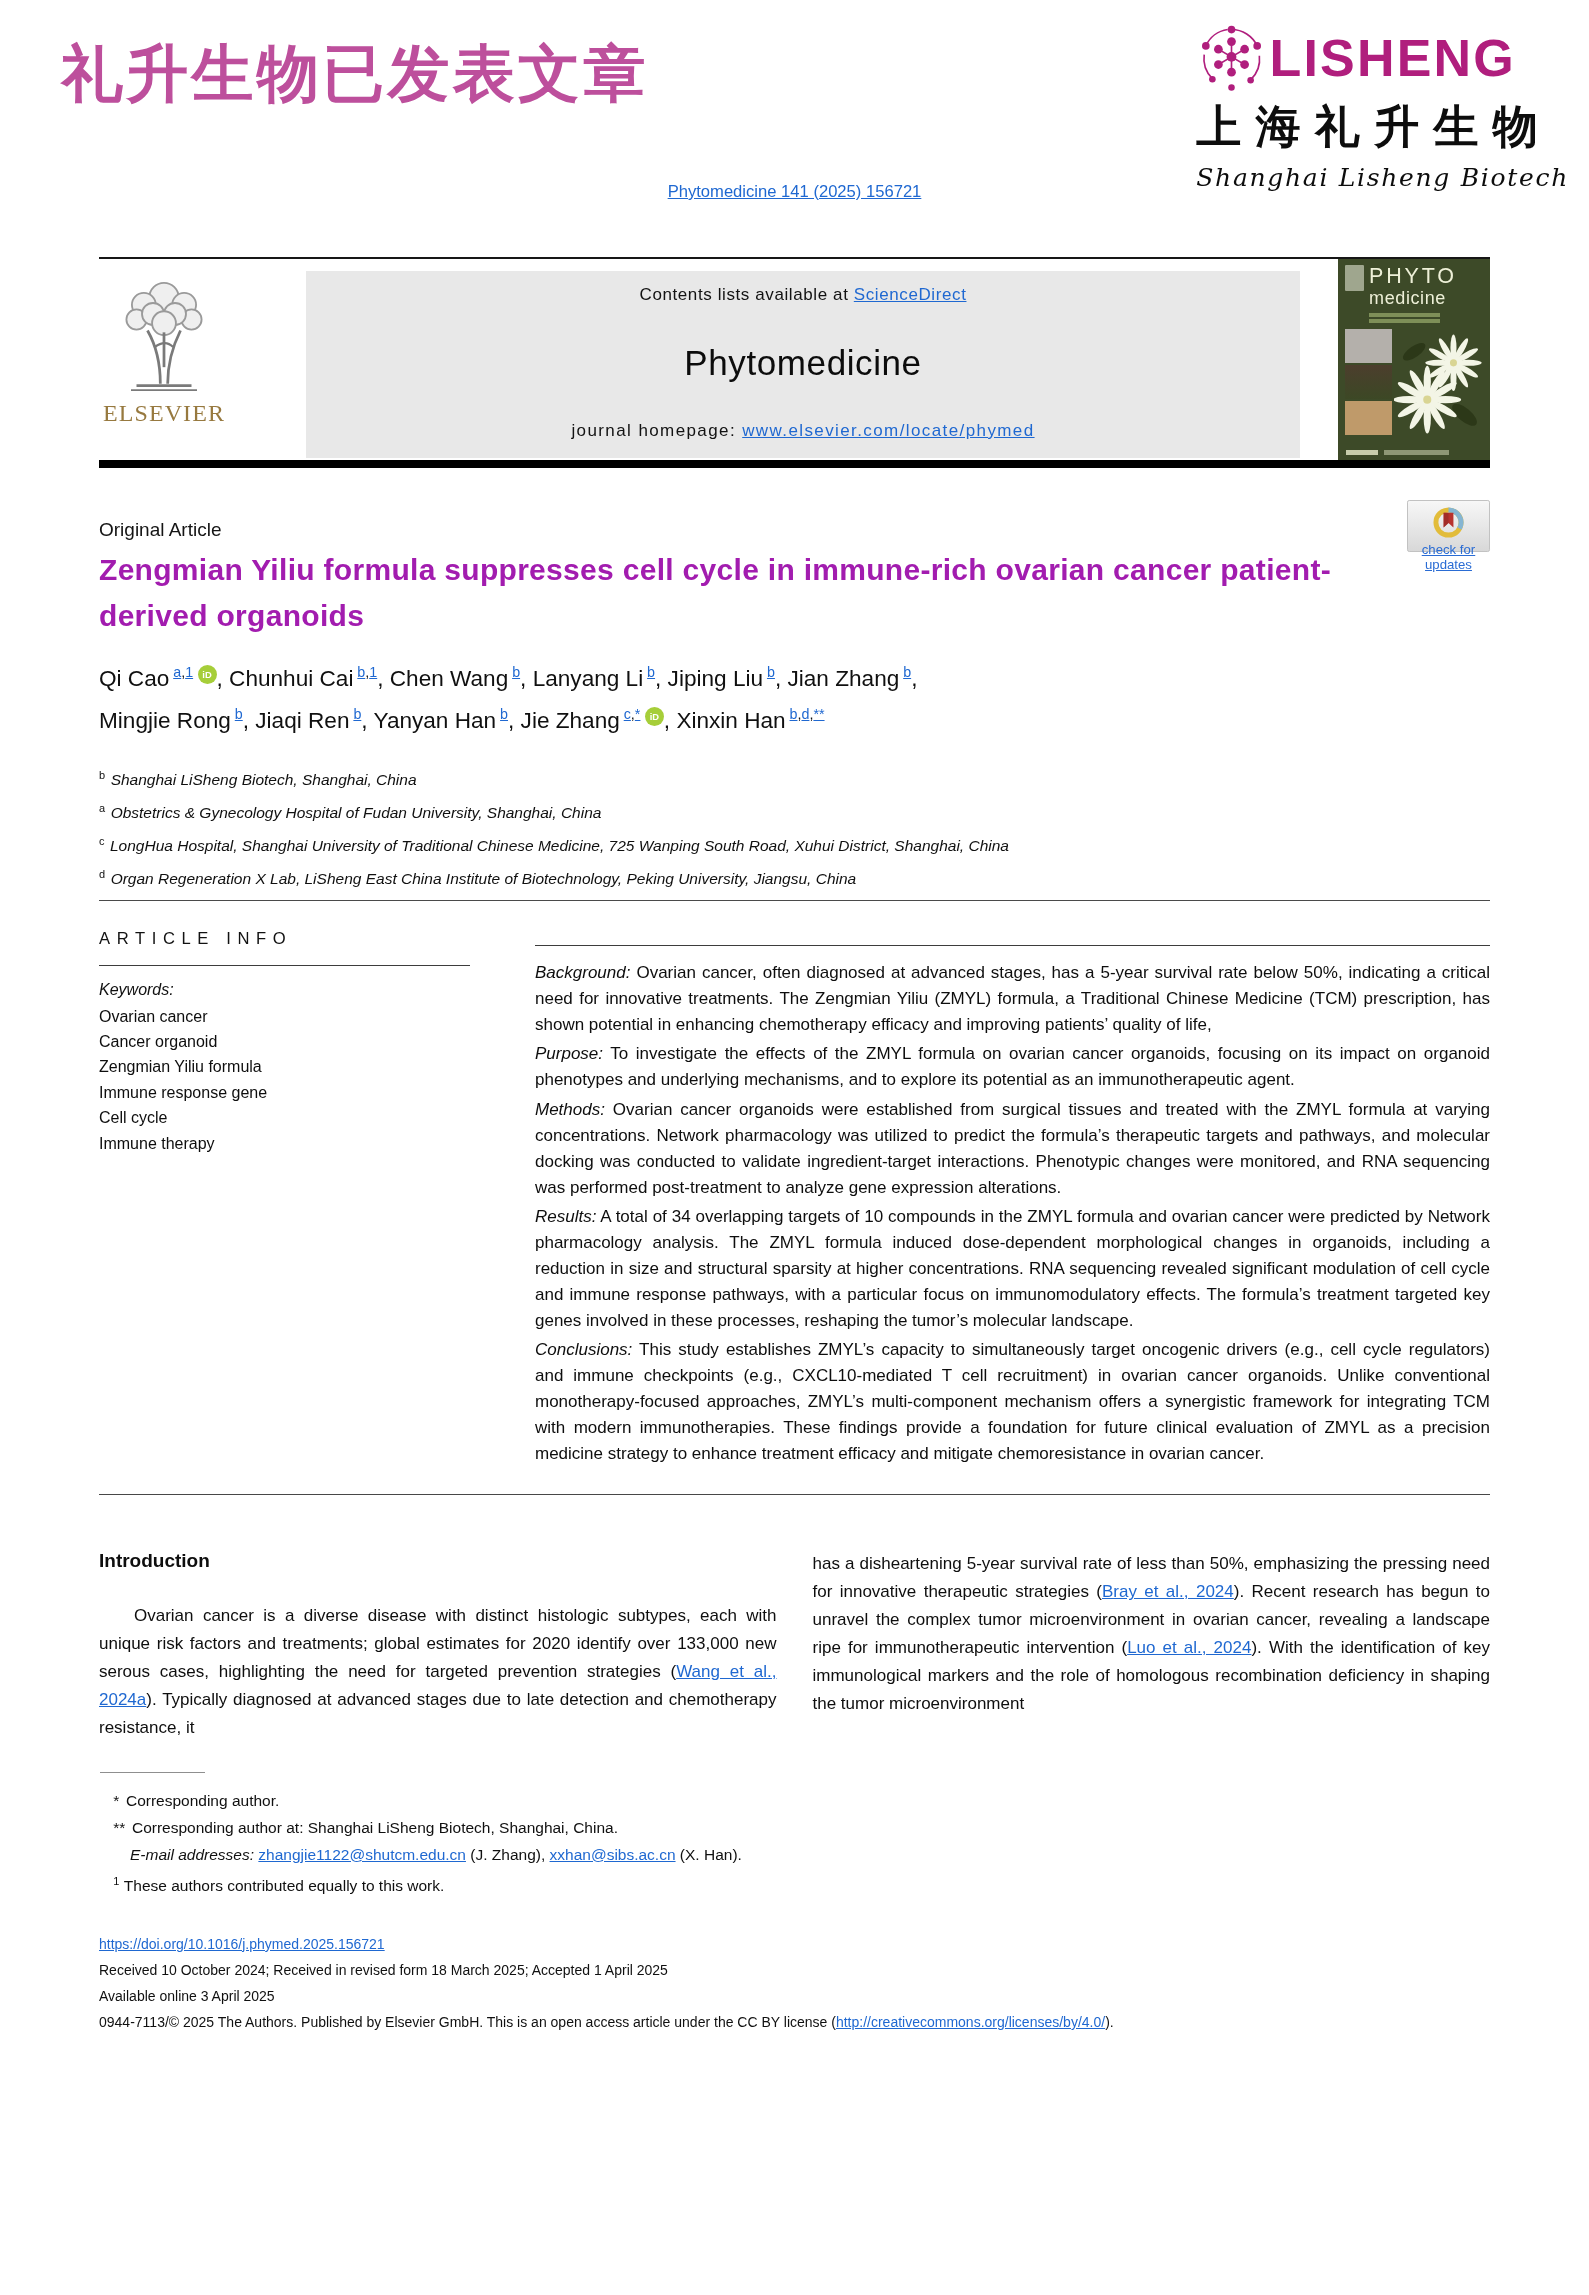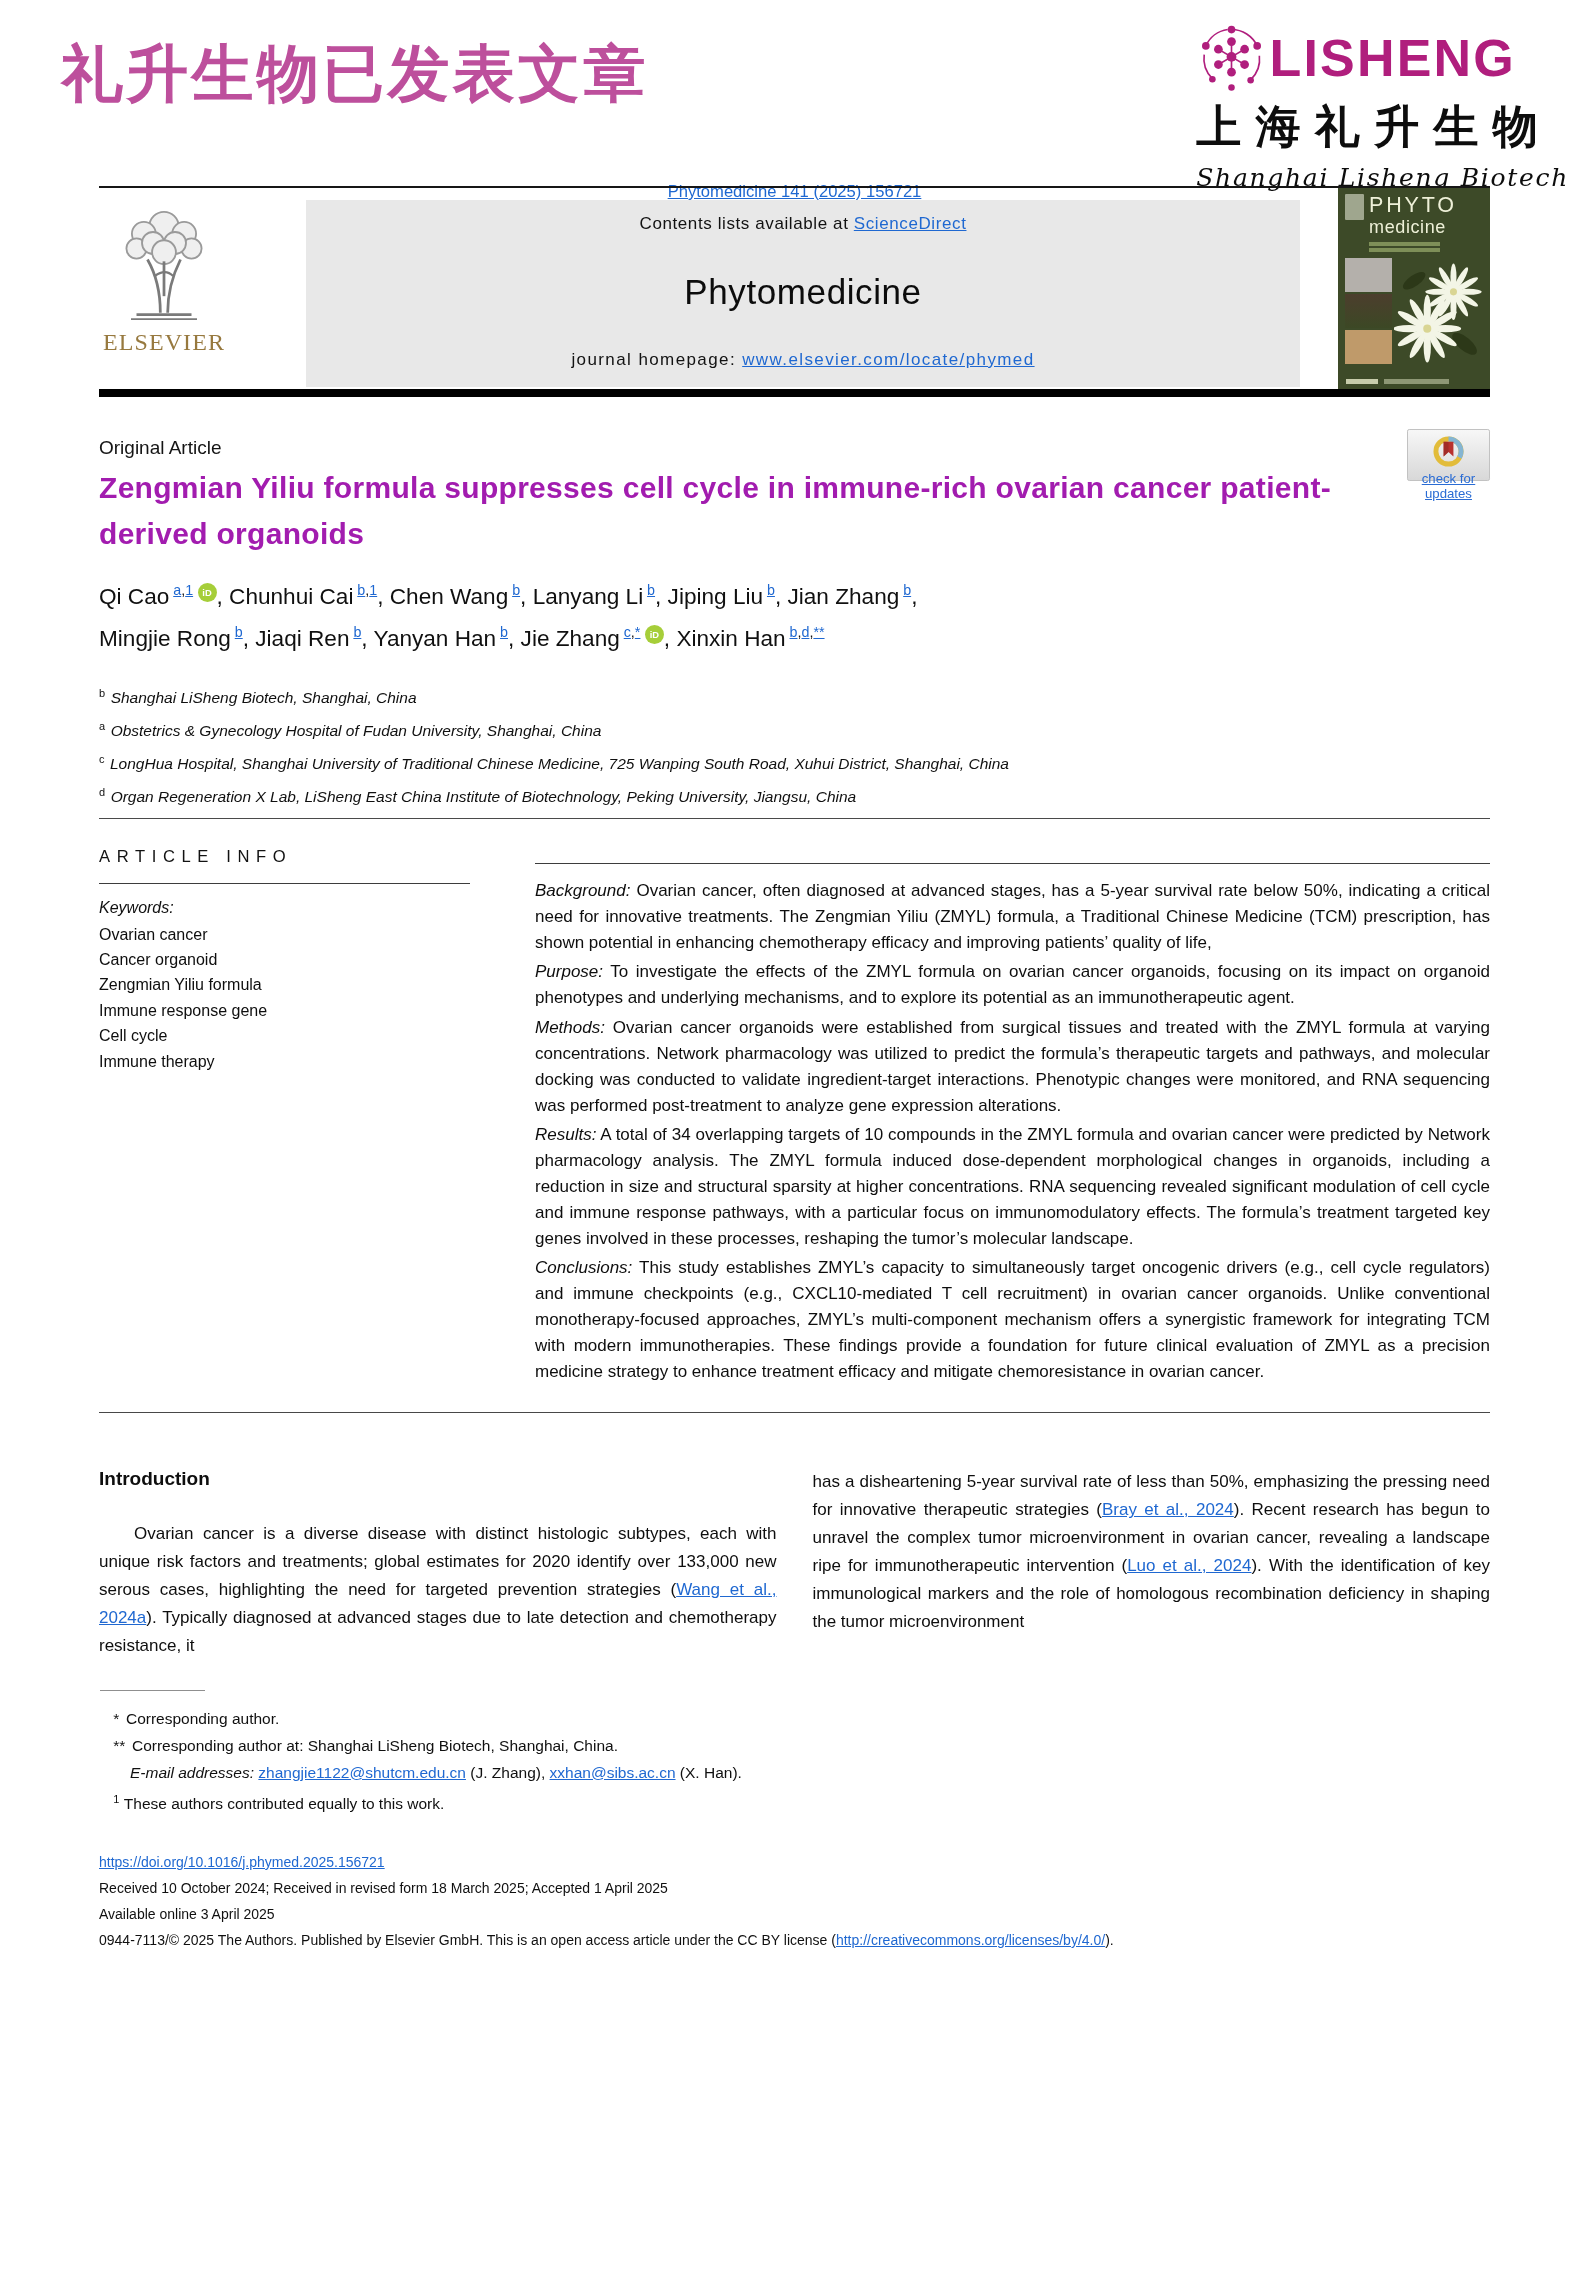--- a/index.html
+++ b/index.html
@@ -13,21 +13,21 @@
   *{box-sizing:border-box;}
   html,body{margin:0;padding:0;}
   body{
     width:1589px;height:2295px;background:#ffffff;color:#111;
     font-family:"Liberation Sans", sans-serif;
   }
   .page{position:relative;width:1589px;height:2295px;overflow:hidden;}
   a{color:var(--link);text-decoration:underline;cursor:pointer;}
 
   
-  header.top{position:relative;height:186px;}
+  header.top{position:relative;height:257px;}
   .cn-banner{
     position:absolute;left:61px;top:32px;
     font-size:62px;font-weight:800;letter-spacing:3.3px;color:var(--magenta);
     font-family:"Liberation Sans", sans-serif;
   }
   .logo{position:absolute;right:20px;top:21px;}
   .logo-row1{display:flex;align-items:center;gap:2.2px;height:74px;}
   .molecule{width:71px;height:71px;flex:none;}
   .logo-word{font-size:52px;font-weight:800;color:var(--logo-magenta);letter-spacing:2.2px;line-height:55px;}
   .logo-cn{font-size:45px;font-weight:600;letter-spacing:14.3px;color:#0d0d0d;margin-top:2.2px;white-space:nowrap;}
@@ -71,21 +71,21 @@
   .ph3{background:#bf9a6a;}
   .cover-flower{flex:1;position:relative;overflow:hidden;}
   .cover-flower svg{position:absolute;inset:0;width:100%;height:100%;}
   .cover-foot{position:absolute;left:7.7px;bottom:4.4px;display:flex;gap:6.6px;align-items:center;}
   .cover-foot i{display:block;height:5px;background:#dfe3c2;}
   .cover-foot .m1{width:32px;opacity:.85;}
   .cover-foot .m2{width:65px;opacity:.5;}
 
   
   .meta{position:relative;}
-  .art-type{padding-top:40px;font-size:19px;color:#141414;}
+  .art-type{padding-top:51px;font-size:19px;color:#141414;}
   .check-badge{
     position:absolute;top:32px;right:0;width:83px;height:52px;
     background:linear-gradient(180deg,#f7f7f7,#d8d8d8);
     border:1.1px solid #c2c2c2;border-radius:2.2px;text-align:center;padding-top:4.4px;
   }
   .check-badge svg{width:35px;height:35px;}
   .cb-text{font-size:13.2px;line-height:15px;color:#2a6cd4;text-decoration:underline;}
   .title{
     margin:6px 0 0;font-size:30px;line-height:46px;font-weight:700;color:#a21caf;
     max-width:1335px;letter-spacing:0.3px;

